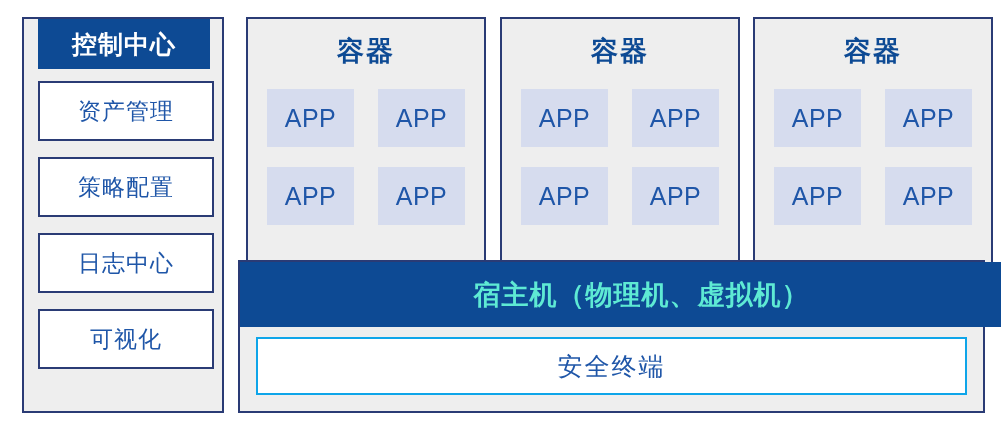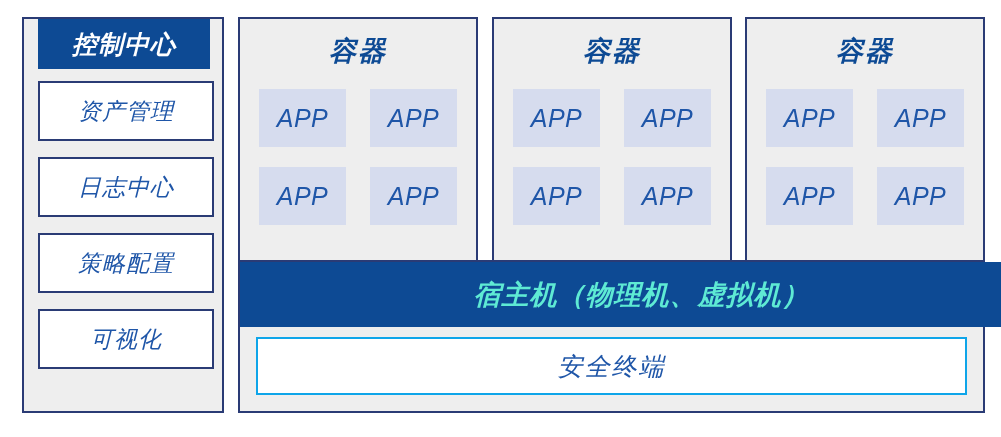--- a/index.html
+++ b/index.html
@@ -15,21 +15,20 @@
     overflow: hidden;
     position: relative;
   }
 
   #diagram {
     position: absolute;
     left: 0;
     top: 0;
     width: 1001px;
     height: 437px;
-    font-style: italic;
   }
 
   
   .sidebar-panel {
     position: absolute;
     left: 22px;
     top: 17px;
     width: 202px;
     height: 396px;
     box-sizing: border-box;
@@ -75,20 +74,21 @@
 
   
   .container-box {
     position: absolute;
     top: 17px;
     width: 240px;
     height: 266px;
     box-sizing: border-box;
     background: #eeeeee;
     border: 2px solid #2a3b75;
+    margin-left: 8px;
   }
   .container-box.c0 { left: 238px; }
   .container-box.c1 { left: 492px; }
   .container-box.c2 { left: 745px; }
 
   .container-title {
     position: absolute;
     left: 0;
     top: 14px;
     width: 100%;
@@ -169,24 +169,24 @@
 
 <div id="diagram">
 
   <div class="sidebar-panel">
     <div class="sidebar-header">控制中心</div>
     <div class="sidebar-items">
       <div class="sidebar-item">
         <span>资产管理</span>
       </div>
       <div class="sidebar-item">
+        <span>策略配置</span>
+      </div>
+      <div class="sidebar-item">
         <span>日志中心</span>
-      </div>
-      <div class="sidebar-item">
-        <span>策略配置</span>
       </div>
       <div class="sidebar-item">
         <span>可视化</span>
       </div>
     </div>
   </div>
 
   <div class="container-box c0">
     <div class="container-title">容器</div>
     <div class="app-grid">

